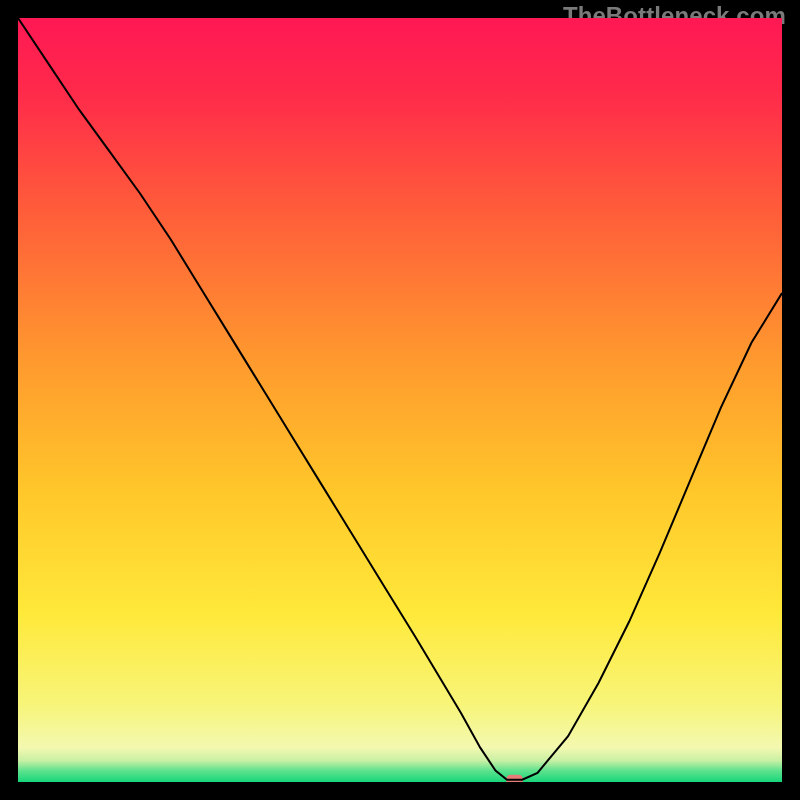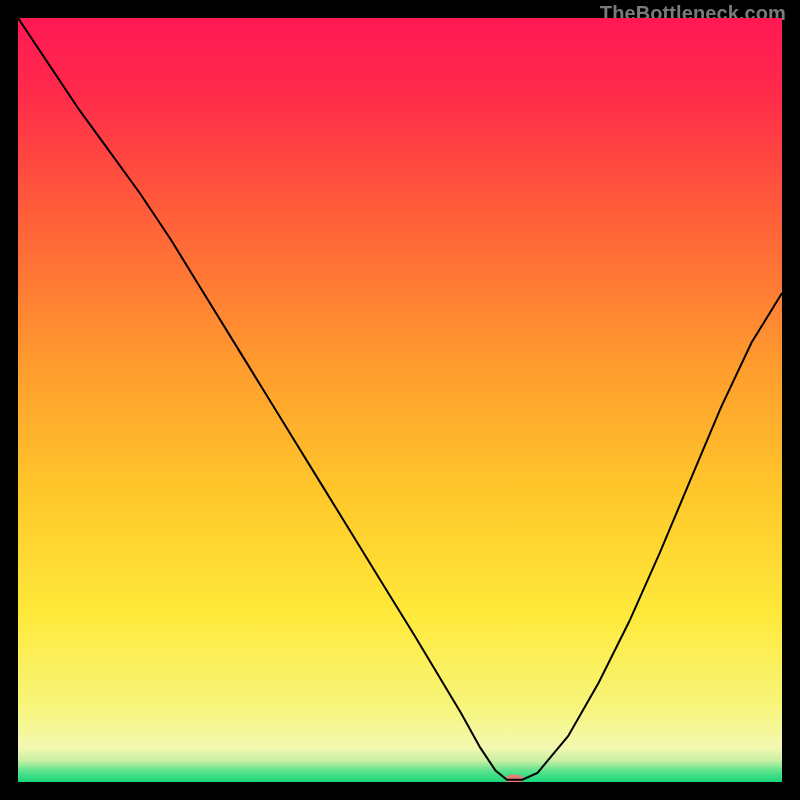--- a/index.html
+++ b/index.html
@@ -22,21 +22,21 @@
     left: 18px;
     top: 18px;
     width: 764px;
     height: 764px;
   }
   .attribution {
     position: absolute;
     top: 2px;
     right: 14px;
     color: #7a7a7a;
-    font-size: 20px;
+    font-size: 24px;
     font-weight: 600;
     letter-spacing: 0.1px;
   }
 </style>
 </head>
 <body>
 
 <div class="frame">
   <div class="attribution">TheBottleneck.com</div>
 

